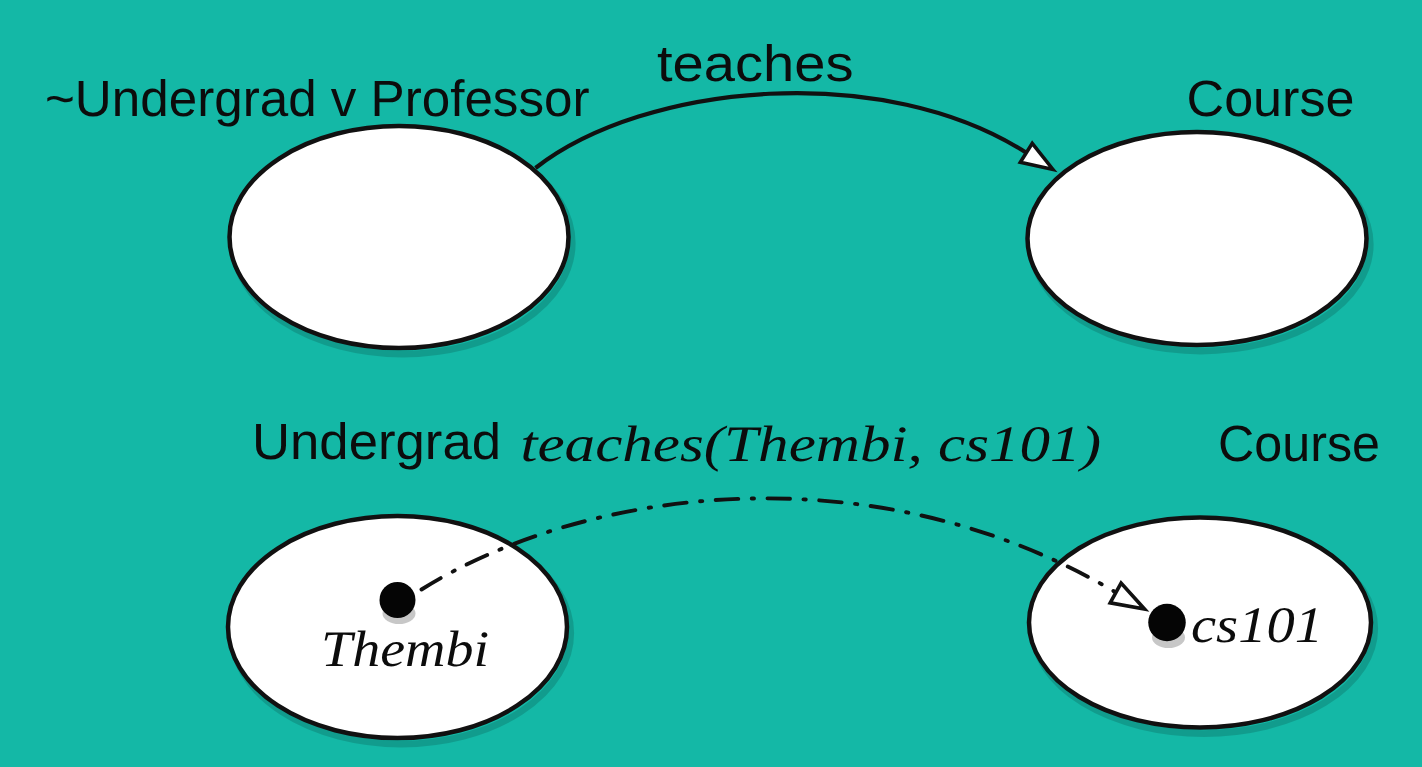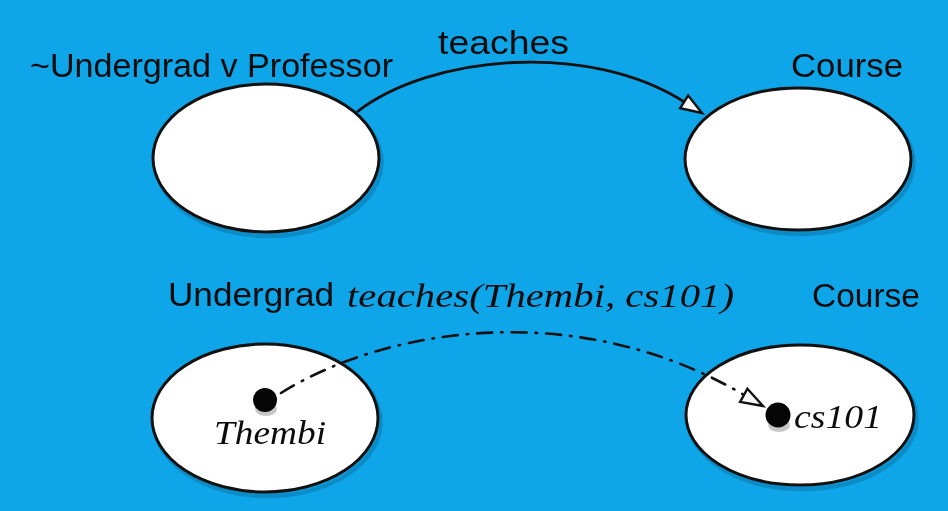--- a/index.html
+++ b/index.html
@@ -4,21 +4,21 @@
 <style>
   html, body {
     margin: 0;
     padding: 0;
     background: #ffffff;
   }
   .stage {
     position: relative;
     width: 948px;
     height: 511px;
-    background: #0ea5e9;
+    background: #14b8a6;
     overflow: hidden;
   }
   svg { display: block; }
   .lbl-sans {
     font-family: "Liberation Sans", sans-serif;
     font-size: 34px;
     fill: #0c0c0c;
   }
   .lbl-italic {
     font-family: "Liberation Serif", serif;

